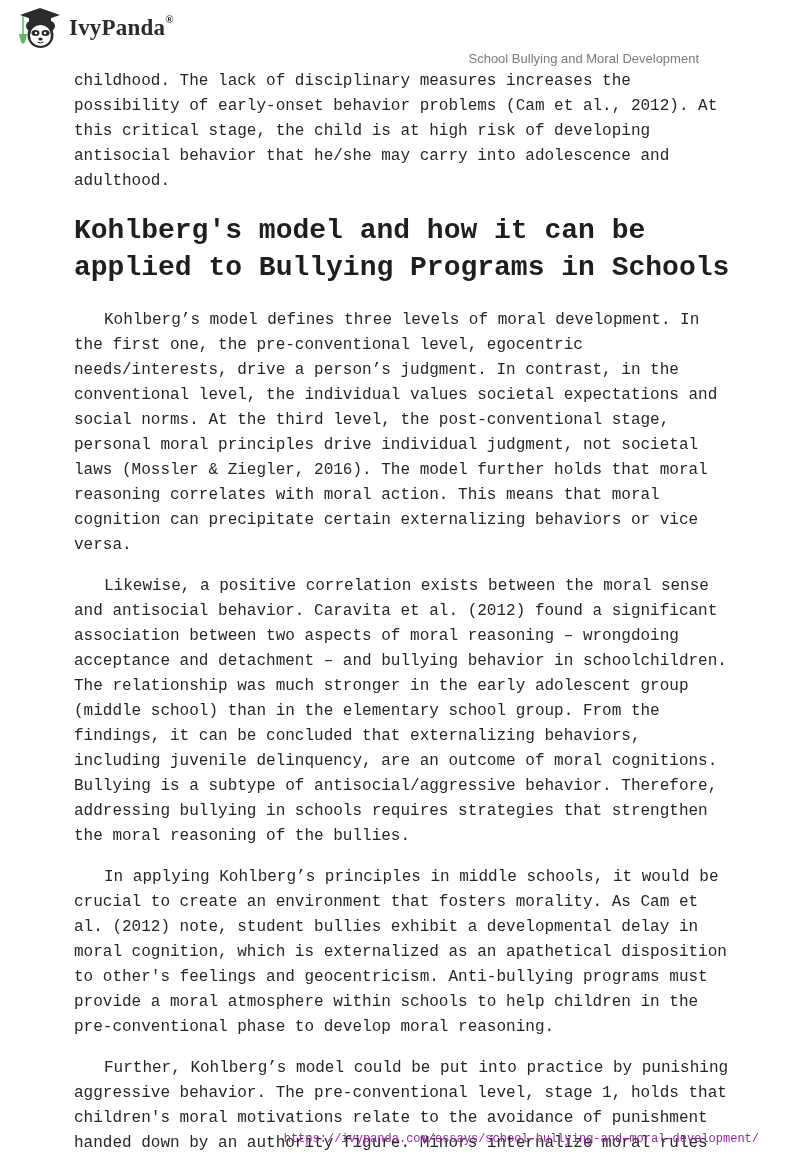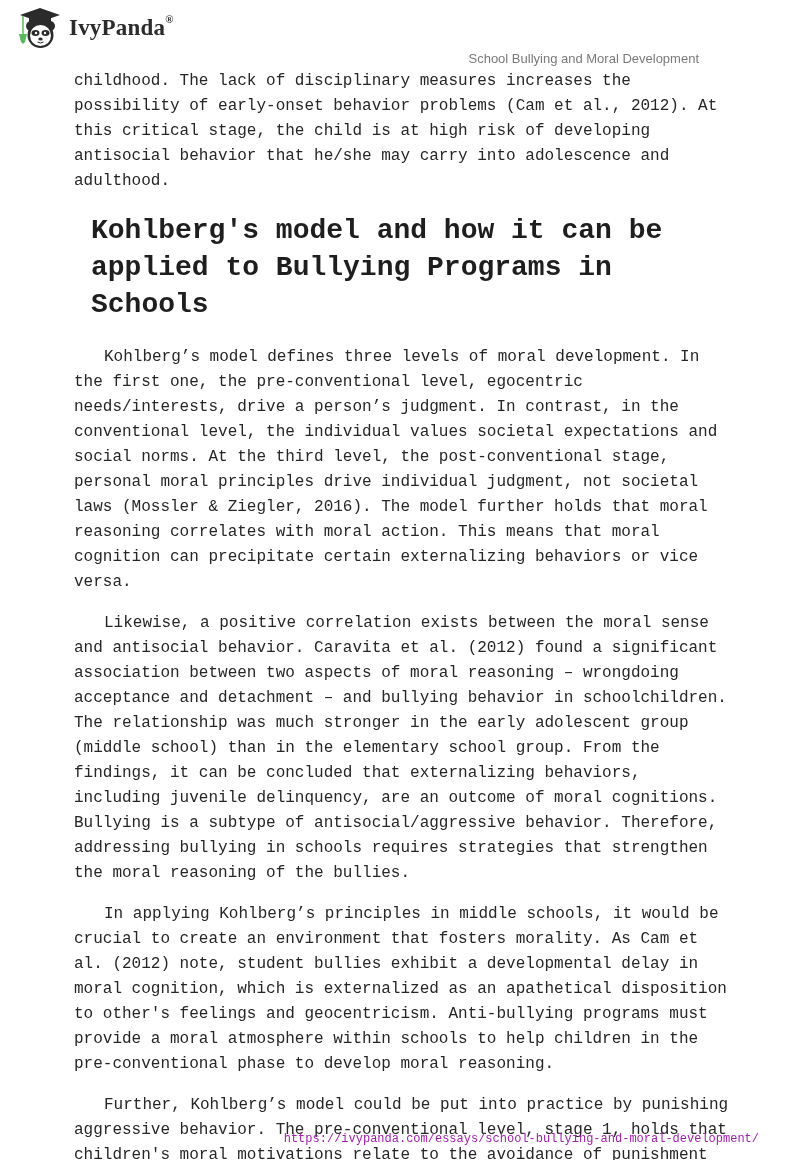--- a/index.html
+++ b/index.html
@@ -6,21 +6,21 @@
   body { width: 800px; height: 1160px; position: relative; overflow: hidden; font-family: "Liberation Sans", sans-serif; color: #222222; }
   .header { position: absolute; top: 0; left: 0; width: 732px; height: 50px; }
   .logo { position: absolute; left: 14px; top: 6px; display: flex; align-items: center; }
   .logo-mark { width: 52px; height: 44px; }
   .logo-text { font-family: "Liberation Serif", serif; font-weight: bold; font-size: 23px; color: #2b2b2b; margin-left: 3px; letter-spacing: 0.2px; }
   .logo-text sup { font-size: 11px; vertical-align: top; position: relative; top: -2px; }
   .header-title { position: absolute; right: 33px; top: 15px; font-size: 13px; color: #7a7a7a; margin-top: 36px; }
   .content { position: absolute; left: 74px; top: 69px; width: 660px; font-family: Liberation Mono, monospace; }
   p { margin: 0 0 16px 0; font-size: 16px; line-height: 25px; color: #262626; }
   p.indent { text-indent: 30px; }
-  h2 { margin: 18px 0 22px 17px; font-size: 28px; line-height: 37px; font-weight: bold; color: #1e1e1e; }
+  h2 { margin: 18px 0 22px 0; font-size: 28px; line-height: 37px; font-weight: bold; color: #1e1e1e; }
   .footer-url { position: absolute; right: 41px; top: 1132px; font-size: 12px; color: #a21caf; font-family: Liberation Mono, monospace; }
 </style>
 </head>
 <body>
 
 <div class="header">
   <div class="logo">
     <svg class="logo-mark" viewBox="0 0 52 44">
 
       <polygon points="6,9 26,2 46,9 26,16" fill="#2b2b2b"></polygon>

